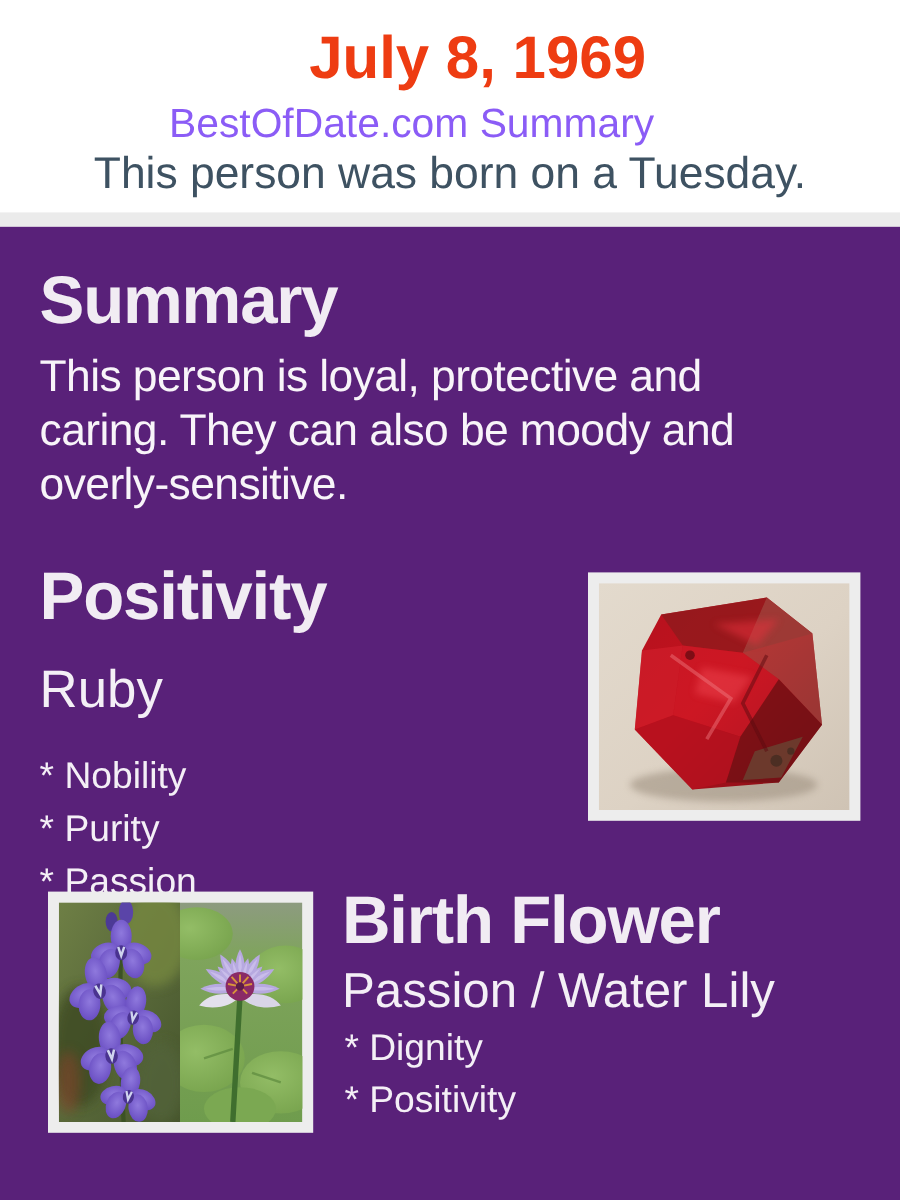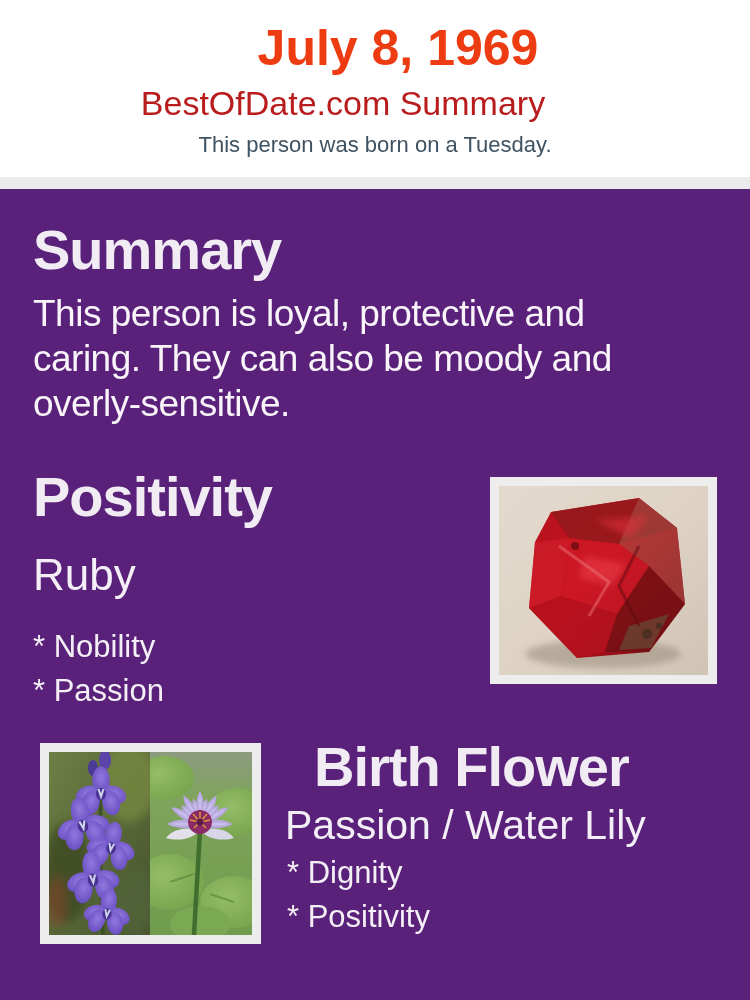--- a/index.html
+++ b/index.html
@@ -7,25 +7,25 @@
     position:relative;width:750px;height:1000px;overflow:hidden;
     font-family:"Liberation Sans",sans-serif;background:#ffffff;
   }
   
   .hdr-date{
     position:absolute;top:20px;left:0;width:750px;text-align:center;
     font-size:50px;font-weight:bold;color:#ee3c12;line-height:56px;padding-left:23px;
   }
   .hdr-summary{
     position:absolute;top:84px;left:0;width:686px;text-align:center;
-    font-size:34px;color:#b91c1c;line-height:38px;
+    font-size:34px;color:#8b5cf6;line-height:38px;
   }
   .hdr-weekday{
     position:absolute;top:127px;left:0;width:750px;text-align:center;
-    font-size:22px;color:#3e5262;line-height:36px;
+    font-size:37px;color:#3e5262;line-height:36px;
   }
   .divider{
     position:absolute;top:177px;left:0;width:750px;height:12px;background:#ebebeb;
   }
   
   .purple{
     position:absolute;top:189px;left:0;width:750px;height:811px;background:#592179;
   }
   .zodiac-name{
     position:absolute;left:33px;top:29px;
@@ -39,21 +39,21 @@
     position:absolute;left:33px;top:276px;
     font-size:56px;font-weight:bold;color:#f1ecf3;line-height:64px;letter-spacing:-1px;
   }
   .bs-name{
     position:absolute;left:33px;top:361px;
     font-size:44px;color:#f4eff6;line-height:50px;
   }
   .bs-traits{position:absolute;left:33px;top:396px;margin-top:40px;}
   .bf-title{
     position:absolute;left:285px;top:546px;
-    font-size:56px;font-weight:bold;color:#f1ecf3;line-height:64px;letter-spacing:-1px;margin-left:29px;
+    font-size:56px;font-weight:bold;color:#f1ecf3;line-height:64px;letter-spacing:-1px;
   }
   .bf-name{
     position:absolute;left:285px;top:612px;
     font-size:41px;color:#f4eff6;line-height:48px;
   }
   .bf-traits{position:absolute;left:287px;top:662px;}
   .trait{
     font-size:31px;color:#f4eff6;line-height:44px;
   }
   
@@ -77,20 +77,21 @@
 
   <div class="purple">
 
     <div class="zodiac-name">Summary</div>
     <div class="zodiac-desc">This person is loyal, protective and caring. They can also be moody and overly-sensitive.</div>
 
     <div class="bs-title">Positivity</div>
     <div class="bs-name">Ruby</div>
     <div class="bs-traits">
       <div class="trait">* Nobility</div>
+      <div class="trait">* Purity</div>
       <div class="trait">* Passion</div>
     </div>
 
     <div class="photo-frame frame-ruby">
       <div class="photo-inner">
         <svg width="209" height="189" viewBox="0 0 209 189">
           <defs>
             <linearGradient id="rubyBg" x1="0" y1="0" x2="1" y2="1">
               <stop offset="0" stop-color="#e3dacd"></stop>
               <stop offset="0.55" stop-color="#ddd2c4"></stop>

